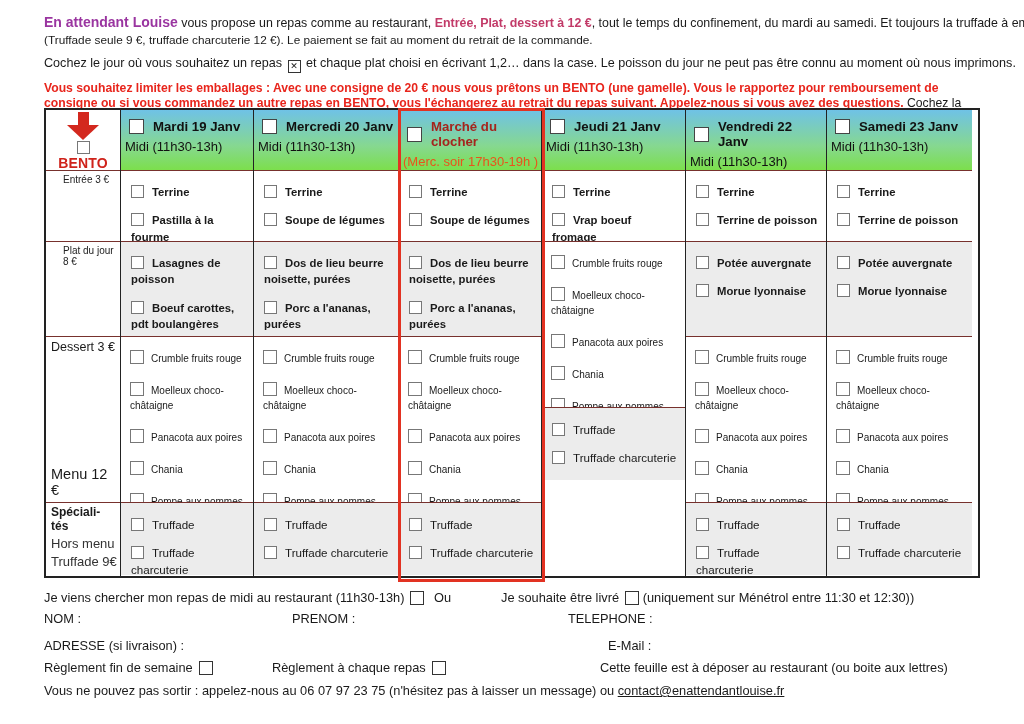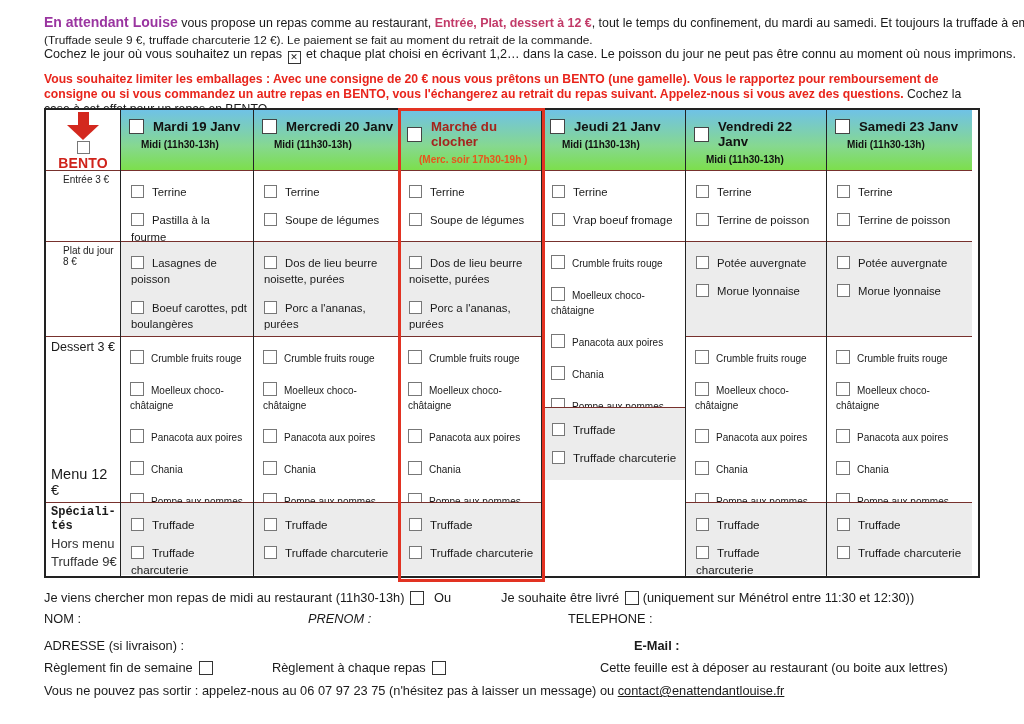--- a/index.html
+++ b/index.html
@@ -6,21 +6,21 @@
   html,body { width:1024px; height:724px; background:#ffffff; overflow:hidden;
     font-family:"Liberation Sans", sans-serif; color:#1a1a1a; }
   .page { position:relative; width:1024px; height:724px; background:#fff; }
 
   
   .intro { position:absolute; left:44px; top:14px; width:940px; }
   .l1 { font-size:12.4px; white-space:nowrap; }
   .brand { font-size:14px; font-weight:bold; color:#9a35a0; }
   .hl { font-weight:bold; color:#c23a68; }
   .l2 { font-size:11.8px; margin-top:3px; white-space:nowrap; }
-  .l3 { font-size:12.6px; white-space:nowrap; }
+  .l3 { font-size:12.6px; margin-top:9px; white-space:nowrap; }
   .xbox { display:inline-flex; width:13px; height:13px; border:1.4px solid #333;
     align-items:center; justify-content:center; vertical-align:-2px; margin:0 2px; }
   .xbox::after { content:"✕"; font-size:9px; color:#222; }
   .redp { margin-top:8px; font-size:12.2px; font-weight:bold; color:#e8251c; line-height:1.25; }
   .redp .black { color:#1a1a1a; font-weight:normal; }
 
   
   .menu-table { position:absolute; left:44px; top:108px; width:936px; height:470px;
     border:2px solid #222; display:flex; background:#fff; }
   .tcol { display:flex; flex-direction:column; }
@@ -30,53 +30,53 @@
   .cell { position:relative; border-bottom:1.4px solid #77312d; overflow:hidden; }
   .tcol .cell:last-child { border-bottom:none; }
   .h-head{height:61px} .h-entree{height:71px} .h-plat{height:95px}
   .h-dessert{height:166px} .h-spec{height:72px}
   .r-plat { background:#ececec; }
   .r-spec { background:#ececec; }
 
   .head-grad { background:linear-gradient(180deg,#6fc2e6 0%,#86d890 60%,#7cdf4c 100%); }
   .head-line1 { display:flex; align-items:center; gap:9px; padding:9px 4px 0 8px; }
   .day-title { font-weight:bold; font-size:13.2px; color:#111; }
-  .day-sub { font-weight:bold; font-size:10px; color:#111; padding:5px 0 0 20px; }
+  .day-sub { font-weight:normal; font-size:13px; color:#111; padding:5px 0 0 4px; }
   .marche .day-title { color:#a5241d; }
   .marche-sub { color:#e8541c !important; }
 
   .cb { display:inline-block; width:13px; height:13px; background:#fff;
     border:1.4px solid #777; flex:none; vertical-align:-2px; }
   .cb-lg { width:15px; height:15px; border:1.5px solid #444; }
 
   .item { display:block; font-size:11.3px; line-height:1.45; padding-right:4px; cursor:pointer; }
   .item .cb { margin-right:8px; }
   .pad-cell { padding:13px 2px 0 10px; }
-  .gap > .item { margin-bottom:12px; }
+  .gap > .item { margin-bottom:12px;font-weight:bold; }
   .dessert-cell { padding:13px 2px 0 9px; }
   .dessert-cell .item { font-size:10px; margin-bottom:15.5px; }
   .dessert-cell .cb { width:14px; height:14px; margin-right:7px; }
   .spec-cell { padding:14px 2px 0 10px; }
   .spec-cell .item { font-size:11.6px; margin-bottom:11px; }
 
   
   .label-cell { font-size:10px; padding:3px 2px 2px 17px; color:#222; }
   .bento-cell { background:#fff; display:flex; flex-direction:column; align-items:center; }
   .arrow { margin-top:2px; display:flex; flex-direction:column; align-items:center; }
   .arrow-shaft { width:11px; height:13px; background:#d3281e; }
   .arrow-head { width:0; height:0; border-left:16px solid transparent;
     border-right:16px solid transparent; border-top:15px solid #d3281e; }
   .bento-row { display:flex; align-items:center; gap:1px; margin-top:1px;flex-direction:column; }
   .bento-word { font-weight:bold; font-size:14px; color:#cf231b; letter-spacing:0.2px; }
   .dessert-label { display:flex; flex-direction:column; justify-content:space-between;
     padding:3px 2px 4px 5px; }
   .dessert-top { font-size:12.5px; }
   .menu-bottom { font-size:14.5px; }
   .spec-label { padding:3px 1px 0 5px; }
-  .spec-title { font-weight:bold; font-size:12px; line-height:1.15;font-family:Liberation Mono, monospace; }
+  .spec-title { font-weight:bold; font-size:12px; line-height:1.15; }
   .spec-small { font-size:13px; color:#333; line-height:1.25; margin-top:2px; }
 
   .marche-outline { position:absolute; left:352px; top:-2px; width:147px; height:474px;
     border:3px solid #e23222; pointer-events:none; }
 
   
   .frow { position:absolute; left:44px; width:936px; font-size:12.8px; white-space:nowrap; }
   .frow .abs { position:absolute; top:0; }
   .fcb { display:inline-block; width:14px; height:14px; border:1.4px solid #333;
     background:#fff; vertical-align:-3px; margin-left:6px; }
@@ -299,27 +299,27 @@
   </div>
 
   <div class="frow" style="top:590px;">
     <span class="abs" style="left:0;"><span>Je viens chercher mon repas de midi au restaurant (11h30-13h)</span><span class="fcb"></span></span>
     <span class="abs" style="left:390px;">Ou</span>
     <span class="abs" style="left:457px;"><span>Je souhaite être livré</span><span class="fcb"></span> <span>(uniquement sur Ménétrol entre 11:30 et 12:30))</span></span>
   </div>
 
   <div class="frow" style="top:611px;">
     <span class="abs" style="left:0;">NOM :</span>
-    <span class="abs" style="left:264px;font-style:italic;">PRENOM :</span>
+    <span class="abs" style="left:248px;">PRENOM :</span>
     <span class="abs" style="left:524px;">TELEPHONE :</span>
   </div>
 
   <div class="frow" style="top:638px;">
     <span class="abs" style="left:0;">ADRESSE (si livraison) :</span>
-    <span class="abs" style="left:590px;font-weight:bold;">E-Mail :</span>
+    <span class="abs" style="left:564px;">E-Mail :</span>
   </div>
 
   <div class="frow" style="top:660px;">
     <span class="abs" style="left:0;"><span>Règlement fin de semaine</span><span class="fcb"></span></span>
     <span class="abs" style="left:228px;"><span>Règlement à chaque repas</span><span class="fcb"></span></span>
     <span class="abs" style="left:556px;">Cette feuille est à déposer au restaurant (ou boite aux lettres)</span>
   </div>
 
   <div class="frow" style="top:683px;">
     <span>Vous ne pouvez pas sortir : appelez-nous au 06 07 97 23 75 (n'hésitez pas à laisser un message) ou </span><span class="email-link">contact@enattendantlouise.fr</span>

